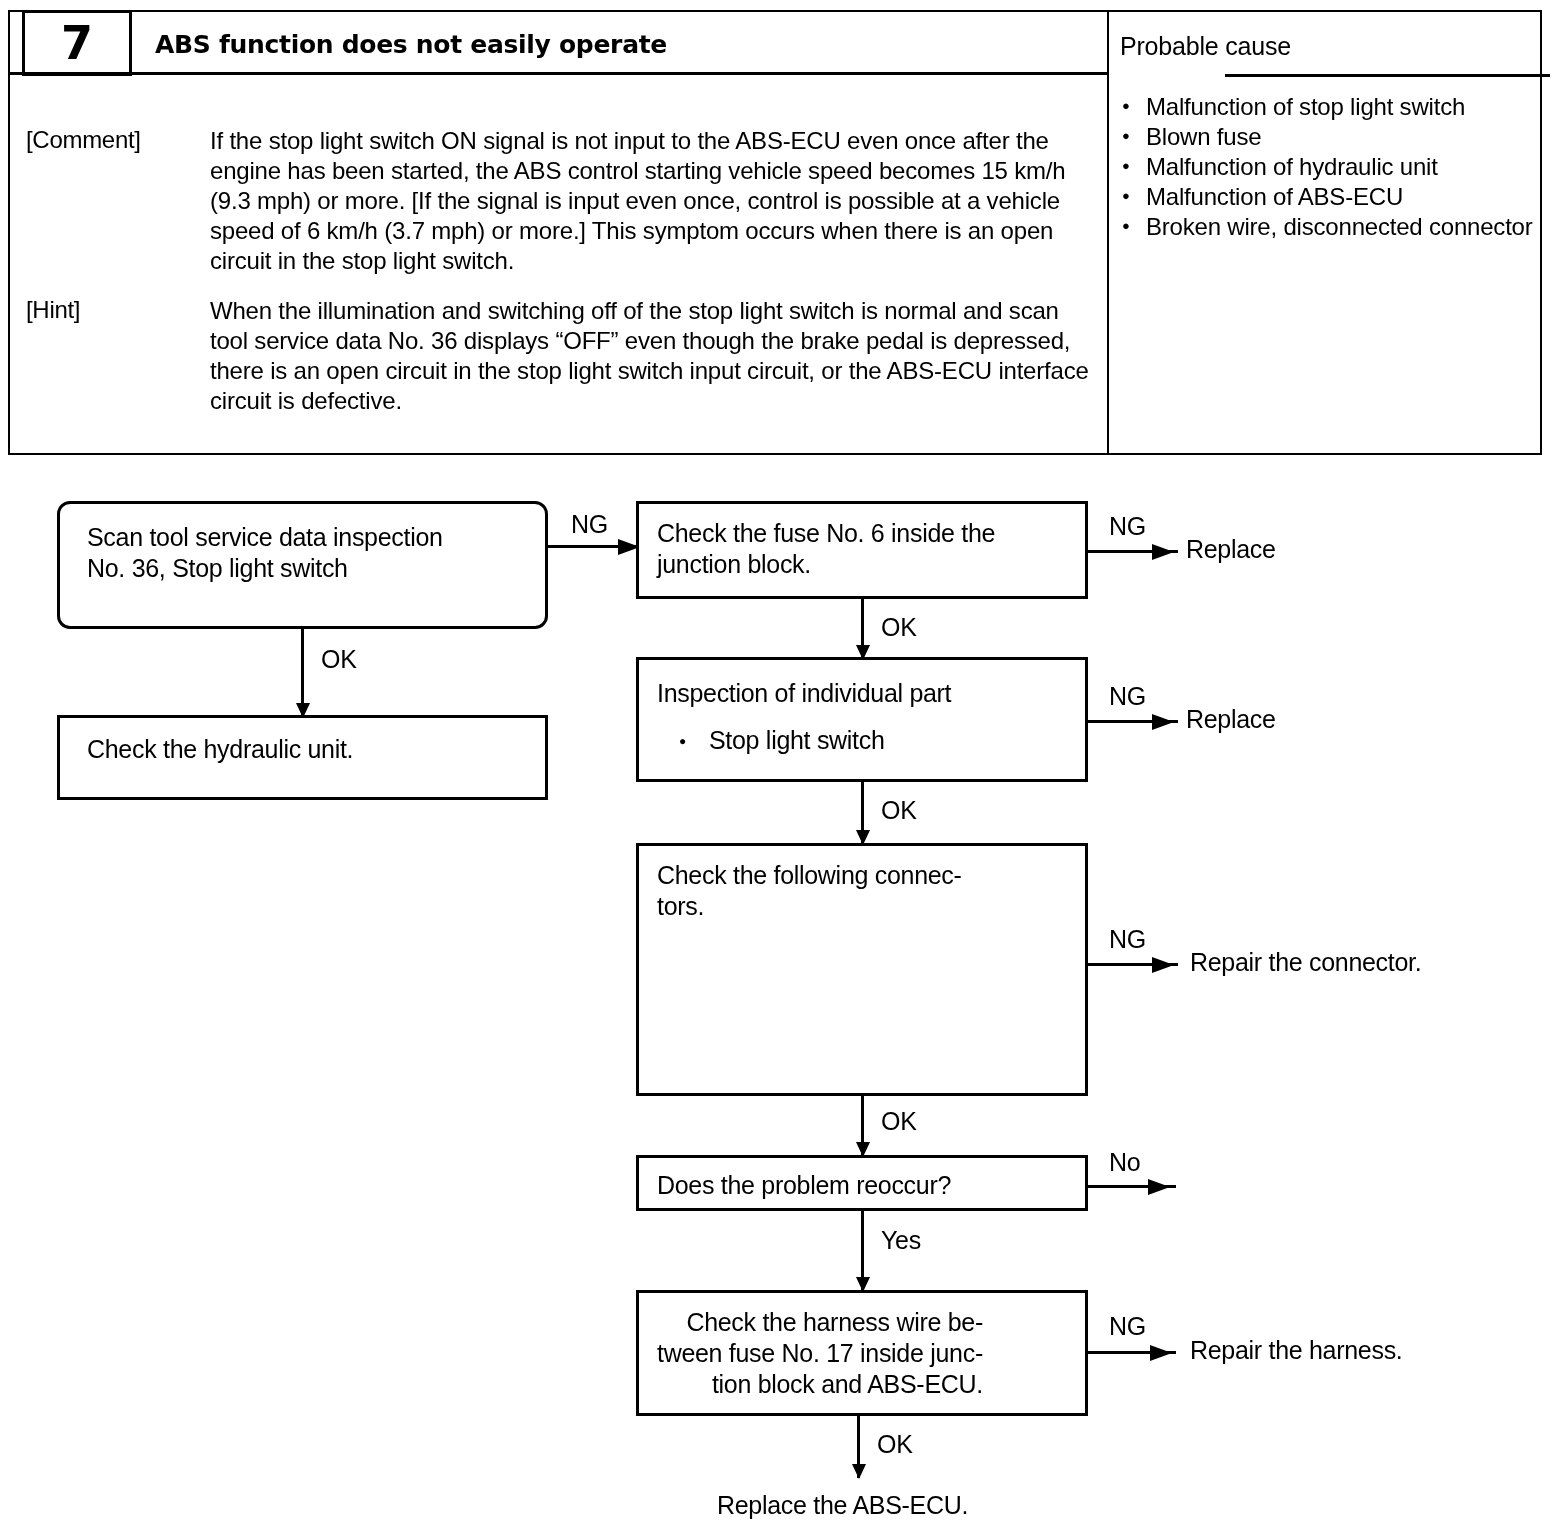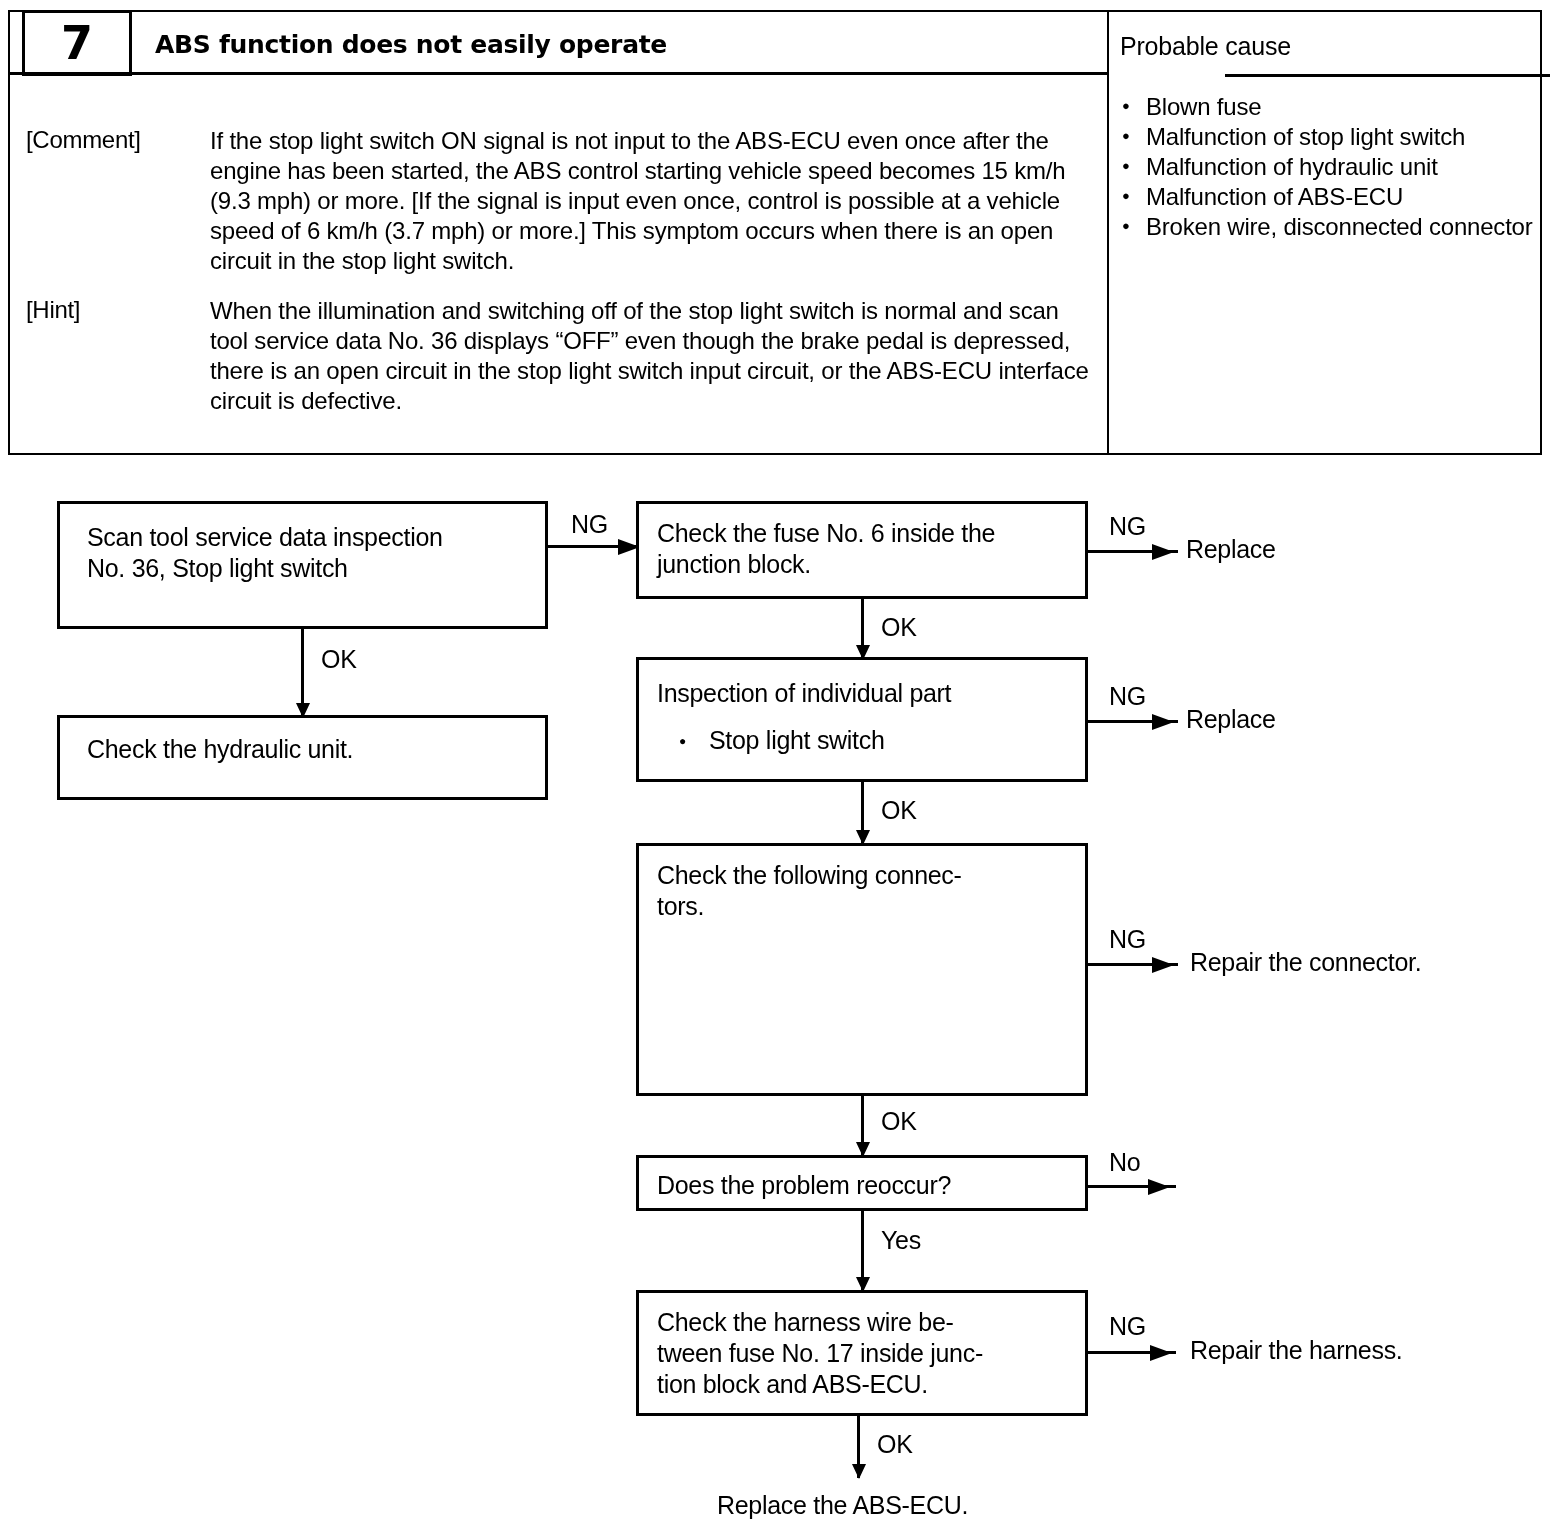--- a/index.html
+++ b/index.html
@@ -223,31 +223,31 @@
   <div class="cause-rule"></div>
 
   <div class="note-block">
     <div class="note-label" id="comment-label">[Comment]</div>
     <div class="note-text" id="comment-text">If the stop light switch ON signal is not input to the ABS-ECU even once after the engine has been started, the ABS control starting vehicle speed becomes 15 km/h (9.3 mph) or more. [If the signal is input even once, control is possible at a vehicle speed of 6 km/h (3.7 mph) or more.] This symptom occurs when there is an open circuit in the stop light switch.</div>
     <div class="note-label" id="hint-label">[Hint]</div>
     <div class="note-text" id="hint-text">When the illumination and switching off of the stop light switch is normal and scan tool service data No. 36 displays “OFF” even though the brake pedal is depressed, there is an open circuit in the stop light switch input circuit, or the ABS-ECU interface circuit is defective.</div>
   </div>
 
   <ul class="cause-list">
+    <li>Malfunction of stop light switch</li>
     <li>Blown fuse</li>
-    <li>Malfunction of stop light switch</li>
     <li>Malfunction of hydraulic unit</li>
     <li>Malfunction of ABS-ECU</li>
     <li>Broken wire, disconnected connector</li>
   </ul>
 </div>
 
 <div class="flow">
 
-  <div class="fbox" style="left:57px; top:501px; width:491px; height:128px;">
+  <div class="fbox" style="left:57px; top:501px; width:491px; height:128px;border-radius:13px;">
     <div class="ftext" style="left:27px; top:18px;">Scan tool service data inspection
 No. 36, Stop light switch</div>
   </div>
 
   <div class="line-h" style="left:548px; top:545px; width:92px;"></div>
   <div class="arrow-right" style="left:618px; top:539px;"></div>
   <div class="flabel" style="left:568px; top:510px;">NG</div>
 
   <div class="line-v" style="left:301px; top:629px; height:87px;"></div>
   <div class="arrow-down" style="left:296px; top:703px;"></div>
@@ -307,21 +307,21 @@
 
   <div class="line-h" style="left:1088px; top:1185px; width:88px;"></div>
   <div class="arrow-right" style="left:1148px; top:1179px;"></div>
   <div class="flabel" style="left:1106px; top:1148px;">No</div>
 
 
   <div class="line-v" style="left:861px; top:1211px; height:80px;"></div>
   <div class="arrow-down" style="left:856px; top:1277px;"></div>
   <div class="flabel" style="left:878px; top:1226px;">Yes</div>
 
-  <div class="fbox" style="left:636px; top:1290px; width:452px; height:126px;">
+  <div class="fbox" style="left:636px; top:1290px; width:452px; height:126px;text-align:right;">
     <div class="ftext" style="left:18px; top:14px;">Check the harness wire be-
 tween fuse No. 17 inside junc-
 tion block and ABS-ECU.</div>
   </div>
 
   <div class="line-h" style="left:1088px; top:1351px; width:88px;"></div>
   <div class="arrow-right" style="left:1150px; top:1345px;"></div>
   <div class="flabel" style="left:1106px; top:1312px;">NG</div>
   <div class="ftermtext" style="left:1190px; top:1336px;">Repair the harness.</div>
 

